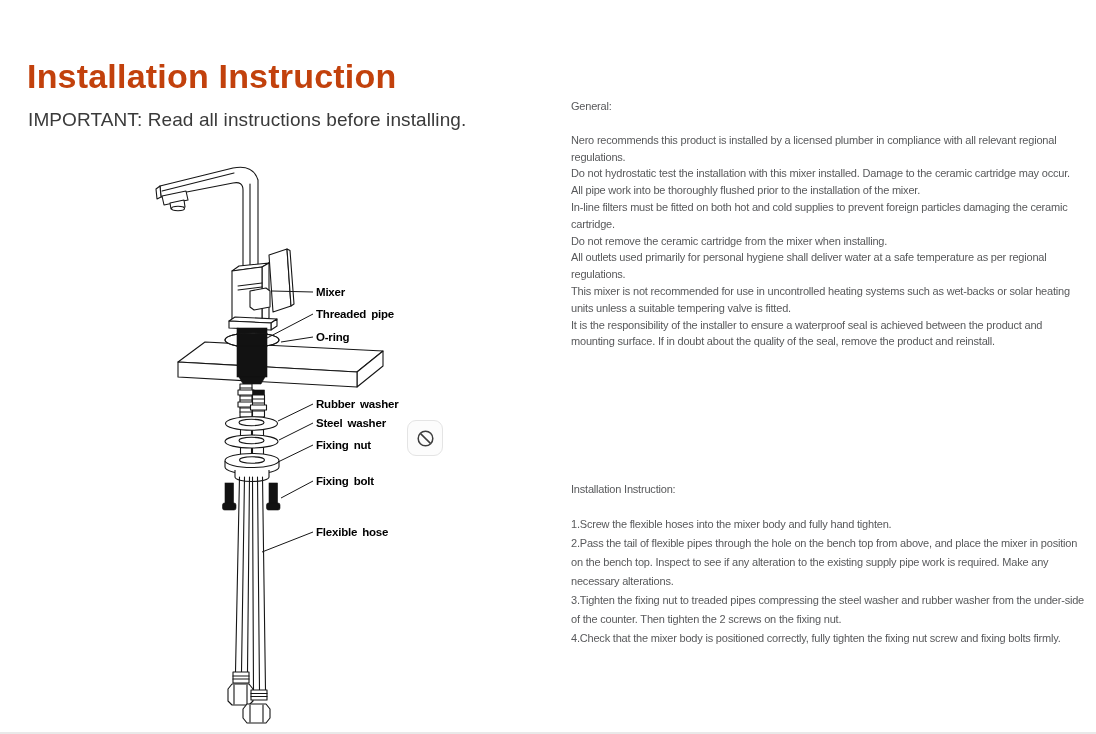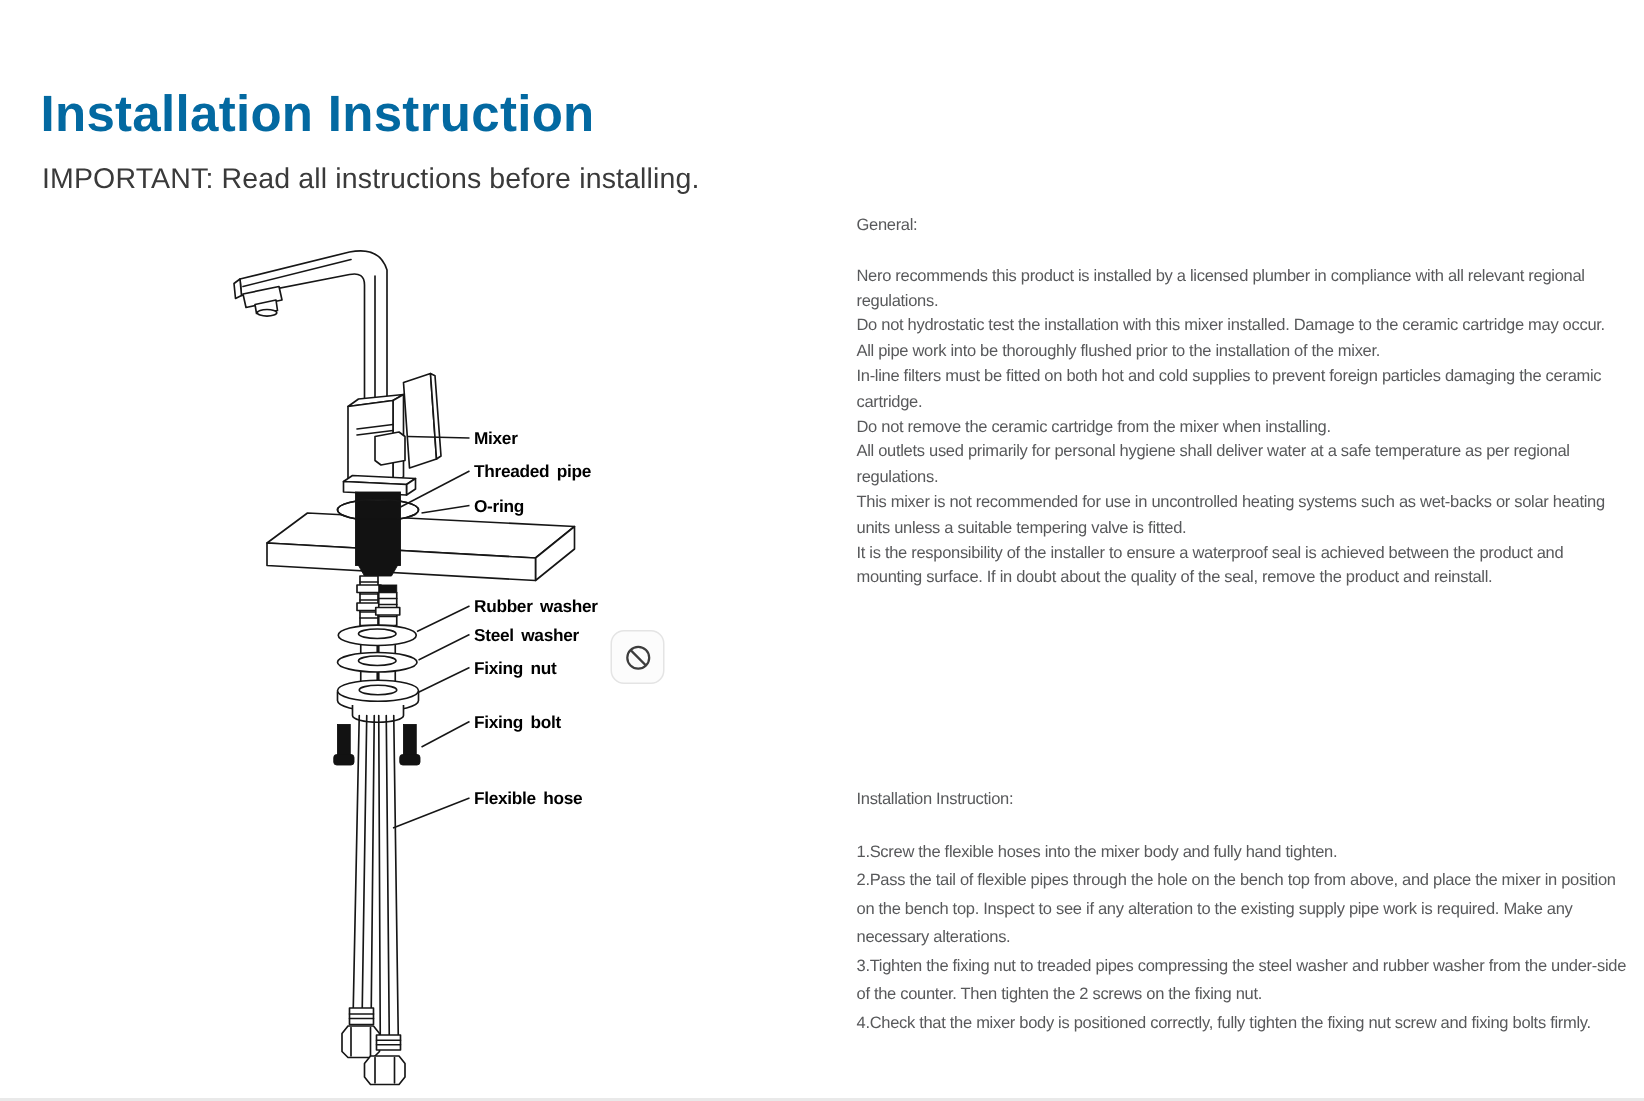--- a/index.html
+++ b/index.html
@@ -2,30 +2,30 @@
 <html><head>
 <meta charset="utf-8">
 <style>
   html,body{margin:0;padding:0;}
   body{
     width:1096px;height:734px;background:#ffffff;position:relative;overflow:hidden;
     font-family:"Liberation Sans",sans-serif;
   }
   .page-title{
     position:absolute;left:27px;top:36px;
-    font-size:34px;font-weight:bold;color:#0369a1;letter-spacing:0.2px;line-height:1;
+    font-size:34px;font-weight:bold;color:#c2410c;letter-spacing:0.2px;line-height:1;
     white-space:nowrap;
   }
   .important-note{
     position:absolute;left:28px;top:109px;
     font-size:19px;color:#3a3a3a;letter-spacing:0.1px;white-space:nowrap;
   }
   .right-block{
     position:absolute;width:516px;color:#58595b;
-    font-size:11px;letter-spacing:-0.2px;margin-top:44px;
+    font-size:11px;letter-spacing:-0.2px;
   }
   #general-block{left:571px;top:98px;}
   #instruction-block{left:571px;top:481px;}
   .sec-heading{margin:0 0 17px 0;line-height:16.8px;font-weight:normal;}
   .para-list p{margin:0;line-height:16.8px;}
   .steps-list p{margin:0;line-height:19px;}
   .diagram-svg{position:absolute;left:0;top:0;}
   .w{fill:#ffffff;stroke:#161616;stroke-width:1.1;stroke-linejoin:round;}
   .k{fill:#121212;stroke:#121212;stroke-width:0.6;}
   .ln{fill:none;stroke:#161616;stroke-width:1.1;stroke-linejoin:round;stroke-linecap:round;}

